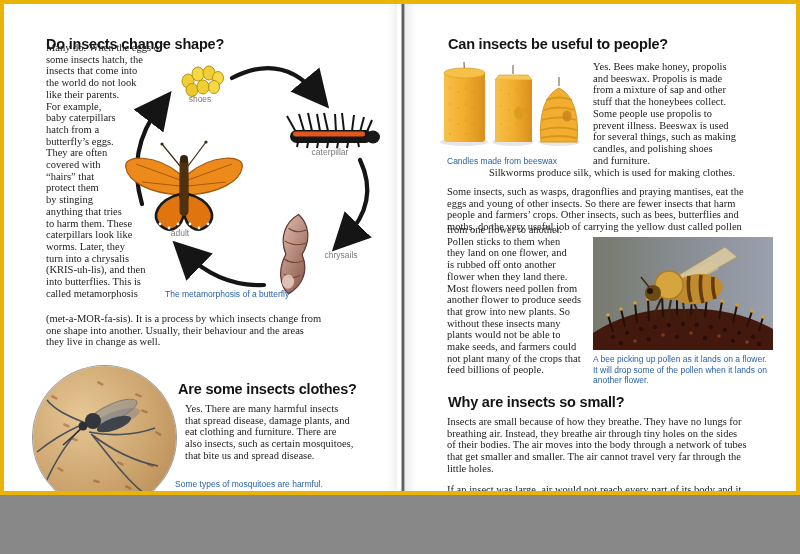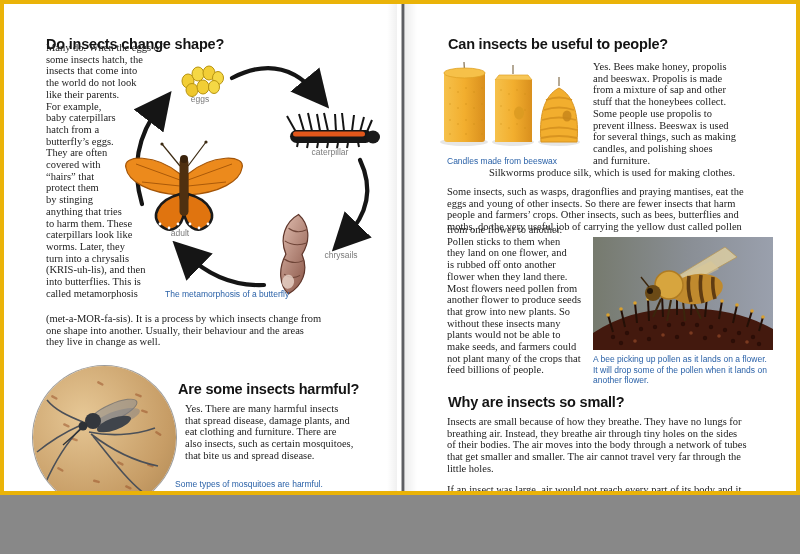--- a/index.html
+++ b/index.html
@@ -174,21 +174,21 @@
             <circle cx="64" cy="170" r="1.4"></circle>
           <circle cx="94" cy="170" r="1.4"></circle>
             <circle cx="85" cy="174" r="1.4"></circle>
             <circle cx="76" cy="170" r="1.4"></circle>
         </g>
         <rect x="65.5" y="104" width="9" height="58" rx="4.5" fill="#4f3010"></rect>
         <circle cx="70" cy="105" r="4" fill="#3a230c"></circle>
       </g>
     </svg>
 
-    <div class="dlabel abs" style="left:178px; top:90px; width:36px;">eggs</div>
+    <div class="dlabel abs" style="left:178px; top:90px; width:36px;">shoes</div>
     <div class="dlabel abs" style="left:296px; top:143px; width:60px;">caterpillar</div>
     <div class="dlabel abs" style="left:311px; top:246px; width:52px; text-align:center;">chrysails</div>
     <div class="dlabel abs" style="left:152px; top:224px; width:48px;">adult</div>
     <div class="caption abs" style="left:161px; top:285px; width:130px;">The metamorphosis of a butterfly</div>
 
     <div class="photo-circle">
       <svg width="143" height="143" viewBox="0 0 143 143">
         <g fill="rgba(150,75,35,0.5)">
           <rect x="18" y="30" width="7" height="2.4" rx="1.2" transform="rotate(28 21 31)"></rect>
           <rect x="38" y="72" width="7" height="2.4" rx="1.2" transform="rotate(18 41 73)"></rect>
@@ -215,21 +215,21 @@
           <ellipse cx="80" cy="46" rx="26" ry="8" fill="rgba(130,135,145,0.5)" stroke="rgba(90,95,105,0.6)" transform="rotate(-24 80 46)"></ellipse>
           <ellipse cx="84" cy="52" rx="24" ry="7" fill="rgba(120,125,135,0.45)" transform="rotate(-18 84 52)"></ellipse>
           <ellipse cx="81" cy="58" rx="18" ry="6" fill="#3f444b" transform="rotate(-20 81 58)"></ellipse>
           <circle cx="60" cy="55" r="8" fill="#33373d"></circle>
           <circle cx="50" cy="60" r="4.5" fill="#2d3136"></circle>
           <line x1="48" y1="63" x2="30" y2="79" stroke="#2d3136" stroke-width="1.4"></line>
         </g>
       </svg>
     </div>
 
-    <h2 class="head abs" style="left:174px; top:377px;">Are some insects harmful?</h2>
+    <h2 class="head abs" style="left:174px; top:377px;">Are some insects clothes?</h2>
     <div class="body-txt abs" style="left:181px; top:399px; width:210px;">Yes. There are many harmful insects
 that spread disease, damage plants, and
 eat clothing and furniture. There are
 also insects, such as certain mosquitoes,
 that bite us and spread disease.</div>
     <div class="caption abs" style="left:171px; top:475px; width:200px;">Some types of mosquitoes are harmful.</div>
   </div>
 
   <div>
     <h1 class="head abs" style="left:444px; top:32px;">Can insects be useful to people?</h1>

